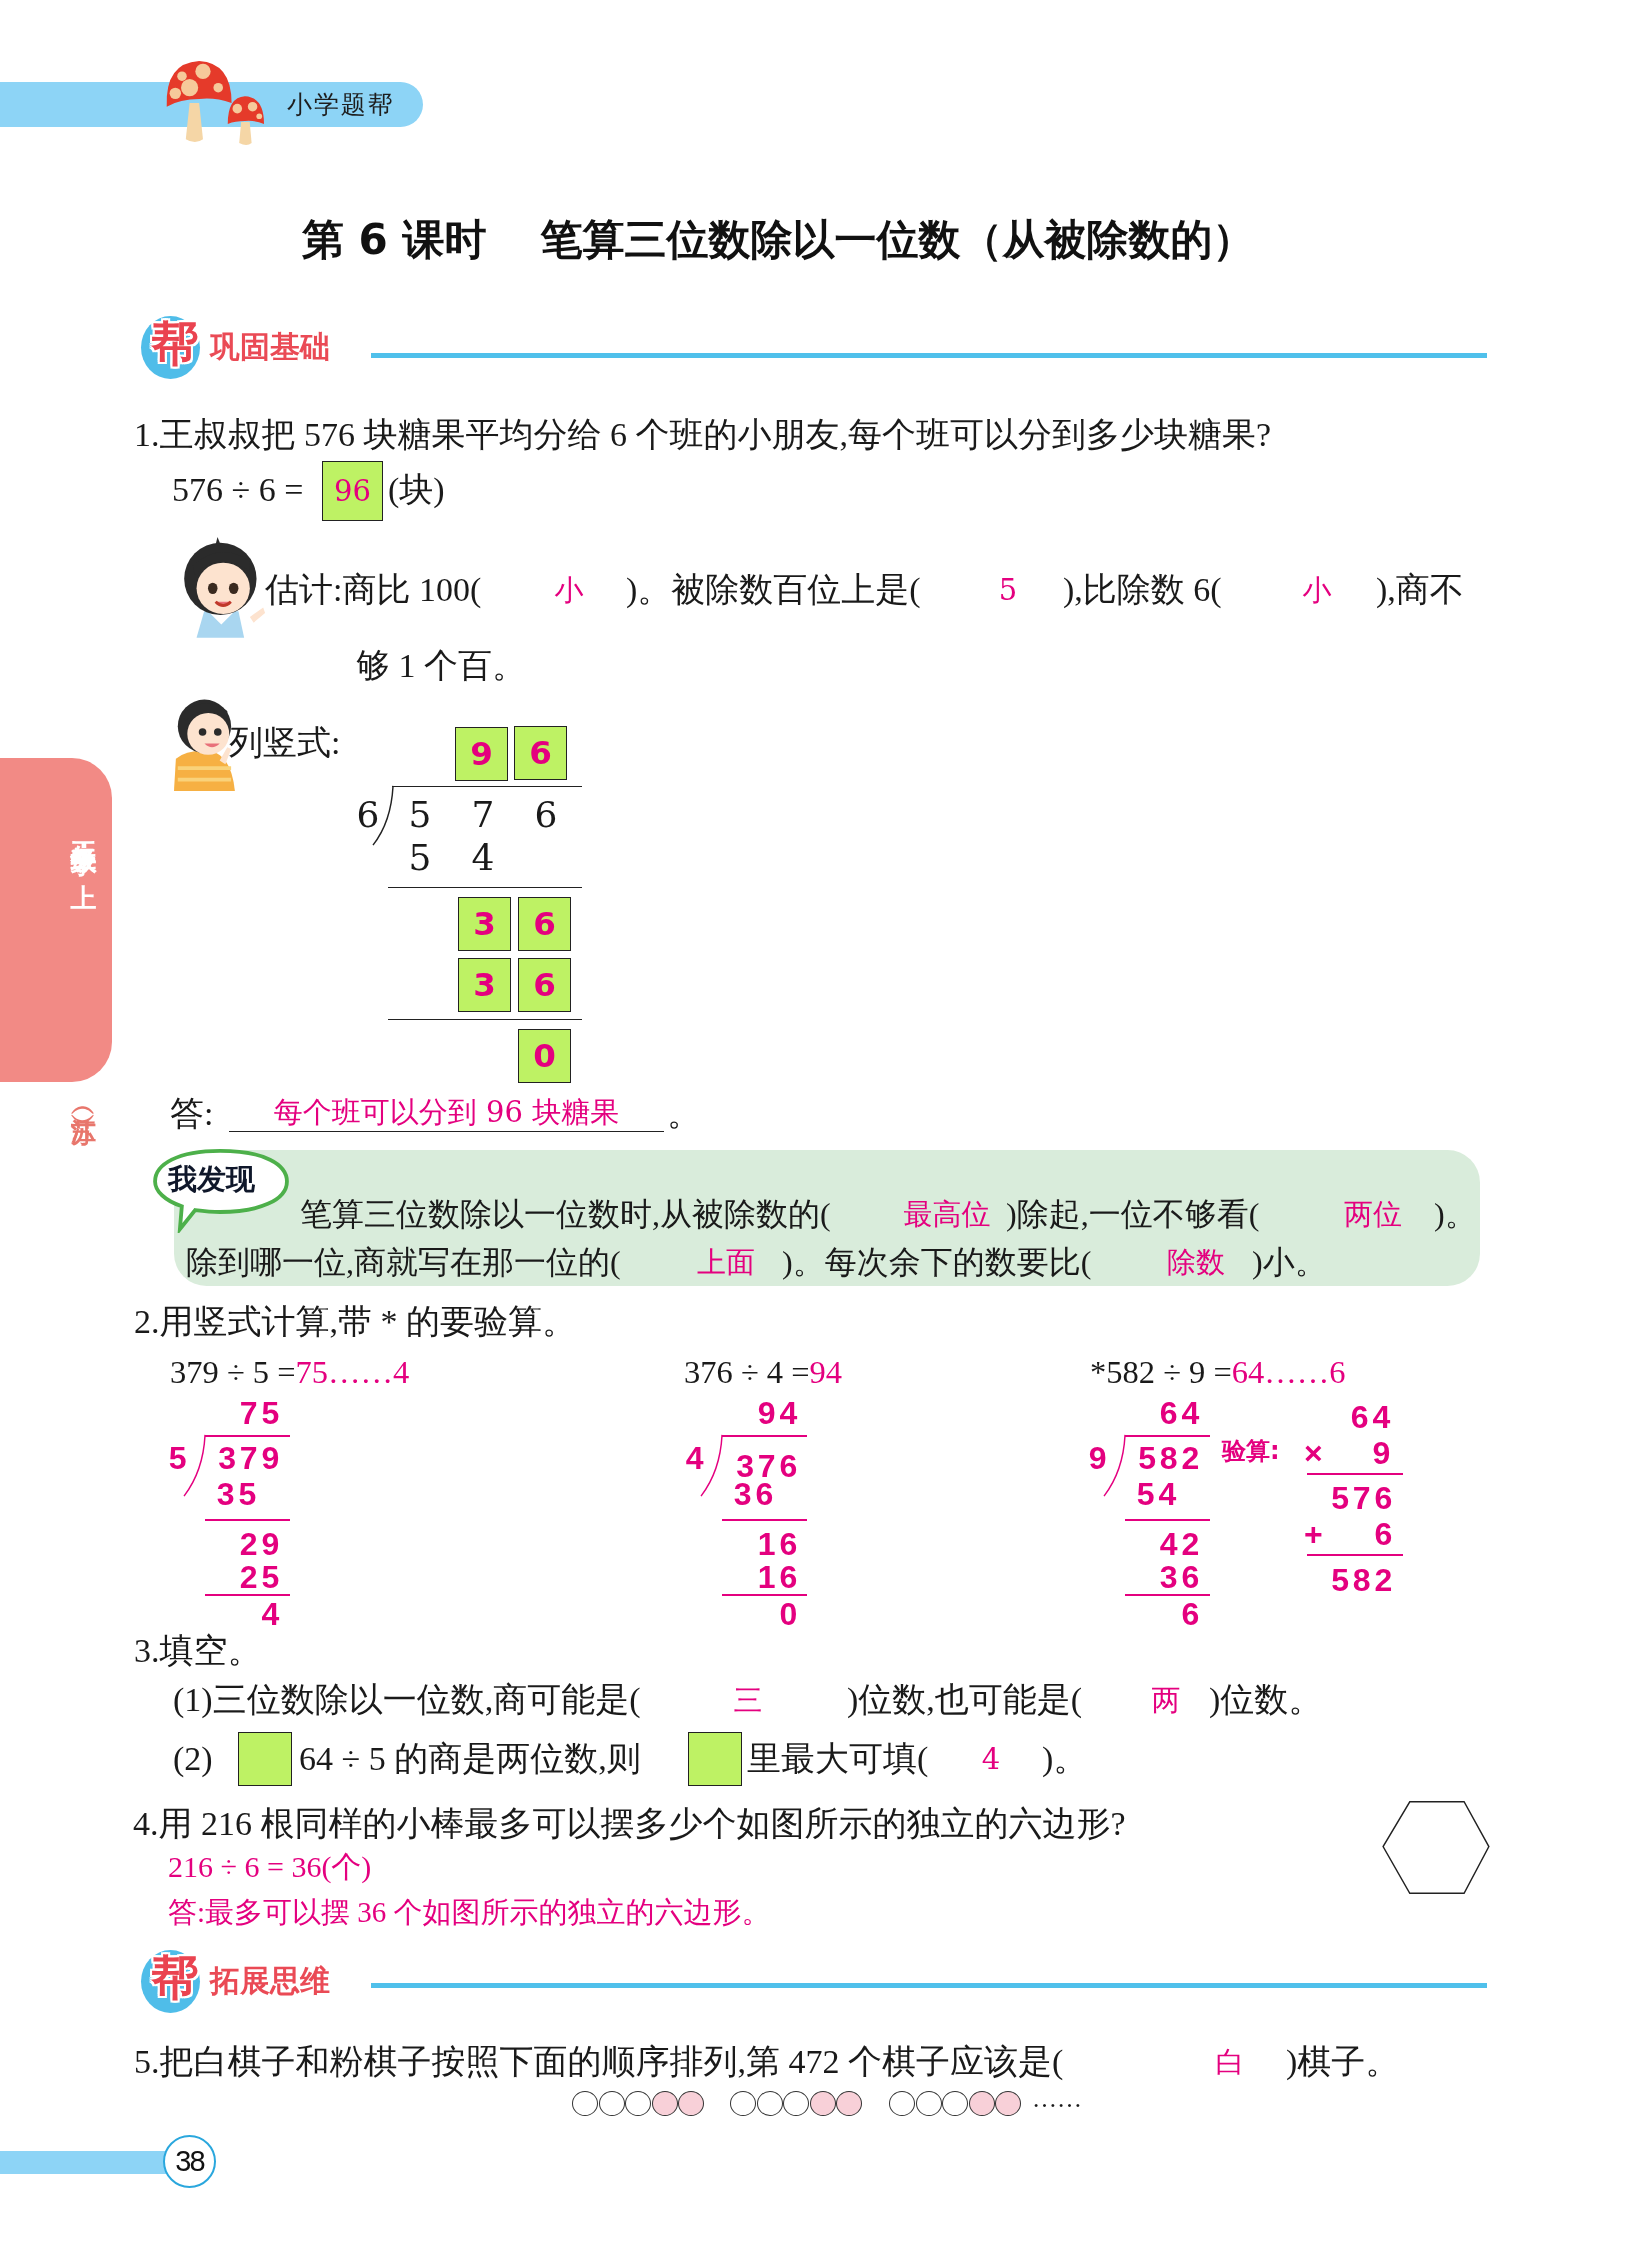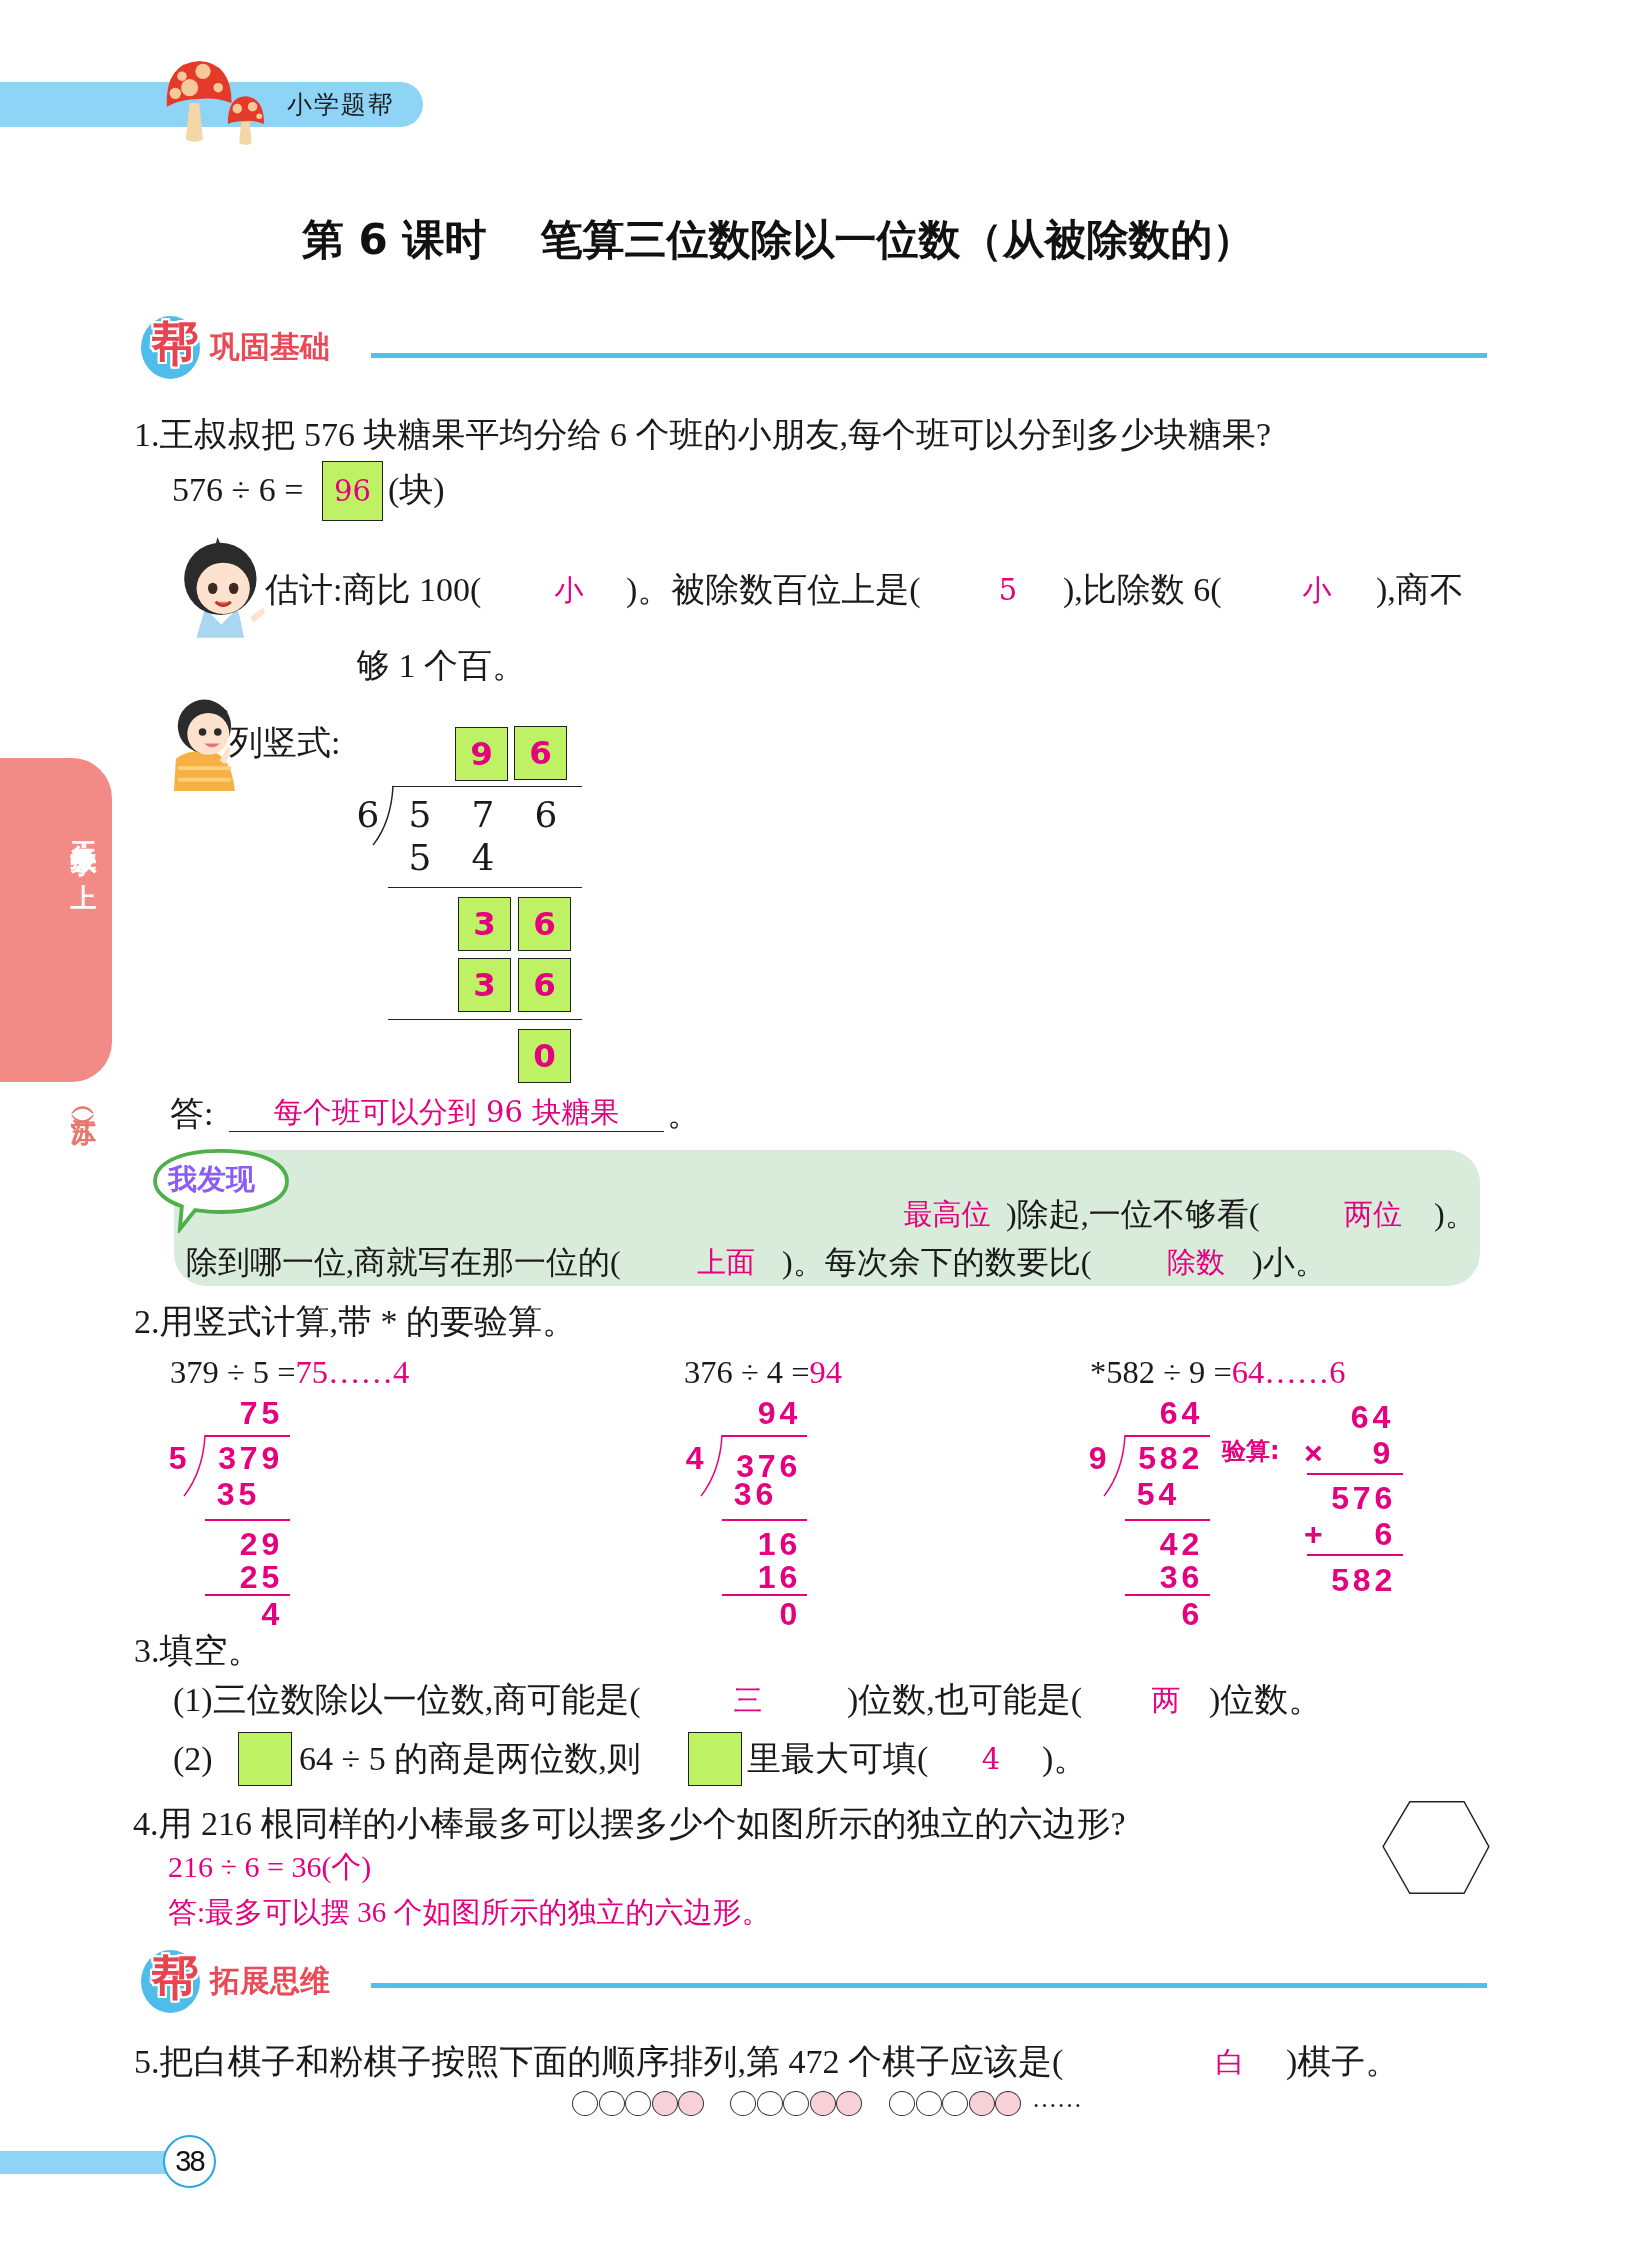--- a/index.html
+++ b/index.html
@@ -40,21 +40,21 @@
   .box{position:absolute;border:1.4px solid #222;box-sizing:border-box;background:#bef264;}
   .box-digit{display:flex;align-items:center;justify-content:center;color:#e4007f;font-weight:bold;
              font-size:32.5px;font-family:"DejaVu Sans","Liberation Sans",sans-serif;}
   .hline{position:absolute;height:1.4px;background:#222;}
   .digit{position:absolute;width:38px;text-align:center;font-size:36px;line-height:46px;
          font-family:"DejaVu Serif",serif;color:#1a1a1a;}
 
   
   .disc-box{left:174px;top:1150px;width:1306px;height:136px;background:#d9ecdb;border-radius:32.5px;}
   .disc-text{font-size:32px;}
-  .disc-badge{left:168px;top:1162px;font-size:29px;line-height:34px;font-weight:bold;color:#8b5cf6;
+  .disc-badge{left:168px;top:1162px;font-size:29px;line-height:34px;font-weight:bold;color:#0f172a;
               font-family:"DejaVu Sans",sans-serif;}
 
   
   .pk{color:#e4007f;}
   .divblock{position:absolute;width:153px;height:249px;}
   .dg{position:absolute;font-family:"Liberation Sans","DejaVu Sans",sans-serif;font-weight:bold;color:#e4007f;
       font-size:32px;line-height:38px;letter-spacing:3.8px;text-align:right;white-space:nowrap;}
   .pline{position:absolute;height:1.9px;background:#e4007f;}
   .check-label{font-family:"DejaVu Sans",sans-serif;font-weight:bold;color:#e4007f;font-size:24px;line-height:32.5px;}
 
@@ -172,20 +172,21 @@
   <div class="abs" style="left:229px;top:1093px;width:435px;height:38px;border-bottom:1.4px solid #222;text-align:center">
     <span class="ans-inline" style="line-height:38px">每个班可以分到 96 块糖果</span>
   </div>
   <div class="t" style="left:667px;top:1093px">。</div>
 
   <div class="abs disc-box"></div>
   <svg class="abs" style="left:151px;top:1147px" width="140" height="86" viewBox="0 0 146 90">
     <path d="M72 4 C118 4 142 18 142 36 C142 56 112 68 72 68 C62 68 54 67 46 66 L30 86 L32 62 C14 56 4 46 4 36 C4 18 28 4 72 4 Z" fill="#fff" stroke="#4db04a" stroke-width="4"></path>
   </svg>
   <div class="abs disc-badge">我发现</div>
+  <div class="t disc-text" style="left:300px;top:1193px">笔算三位数除以一位数时,从被除数的(</div>
   <div class="ans" style="left:947px;top:1193px">最高位</div>
   <div class="t disc-text" style="left:1006px;top:1193px">)除起,一位不够看(</div>
   <div class="ans" style="left:1373px;top:1193px">两位</div>
   <div class="t disc-text" style="left:1434px;top:1193px">)。</div>
   <div class="t disc-text" style="left:186px;top:1241px">除到哪一位,商就写在那一位的(</div>
   <div class="ans" style="left:726px;top:1241px">上面</div>
   <div class="t disc-text" style="left:782px;top:1241px">)。每次余下的数要比(</div>
   <div class="ans" style="left:1196px;top:1241px">除数</div>
   <div class="t disc-text" style="left:1252px;top:1241px">)小。</div>
 

